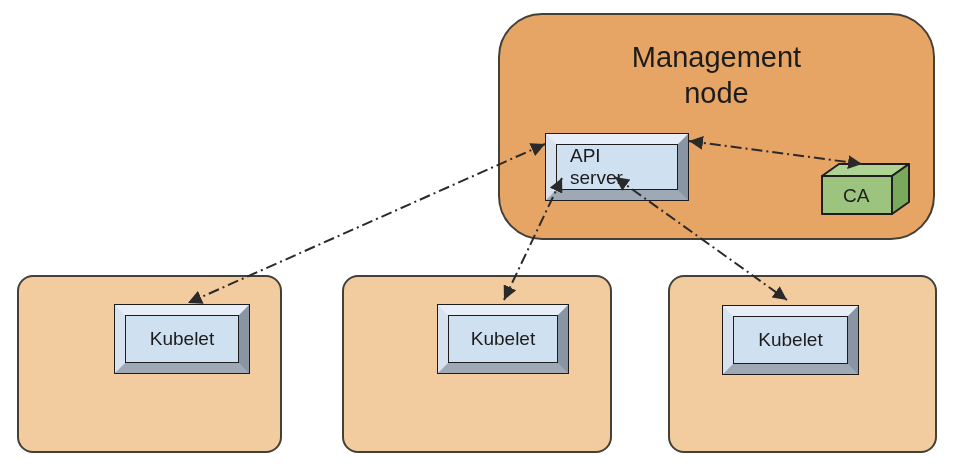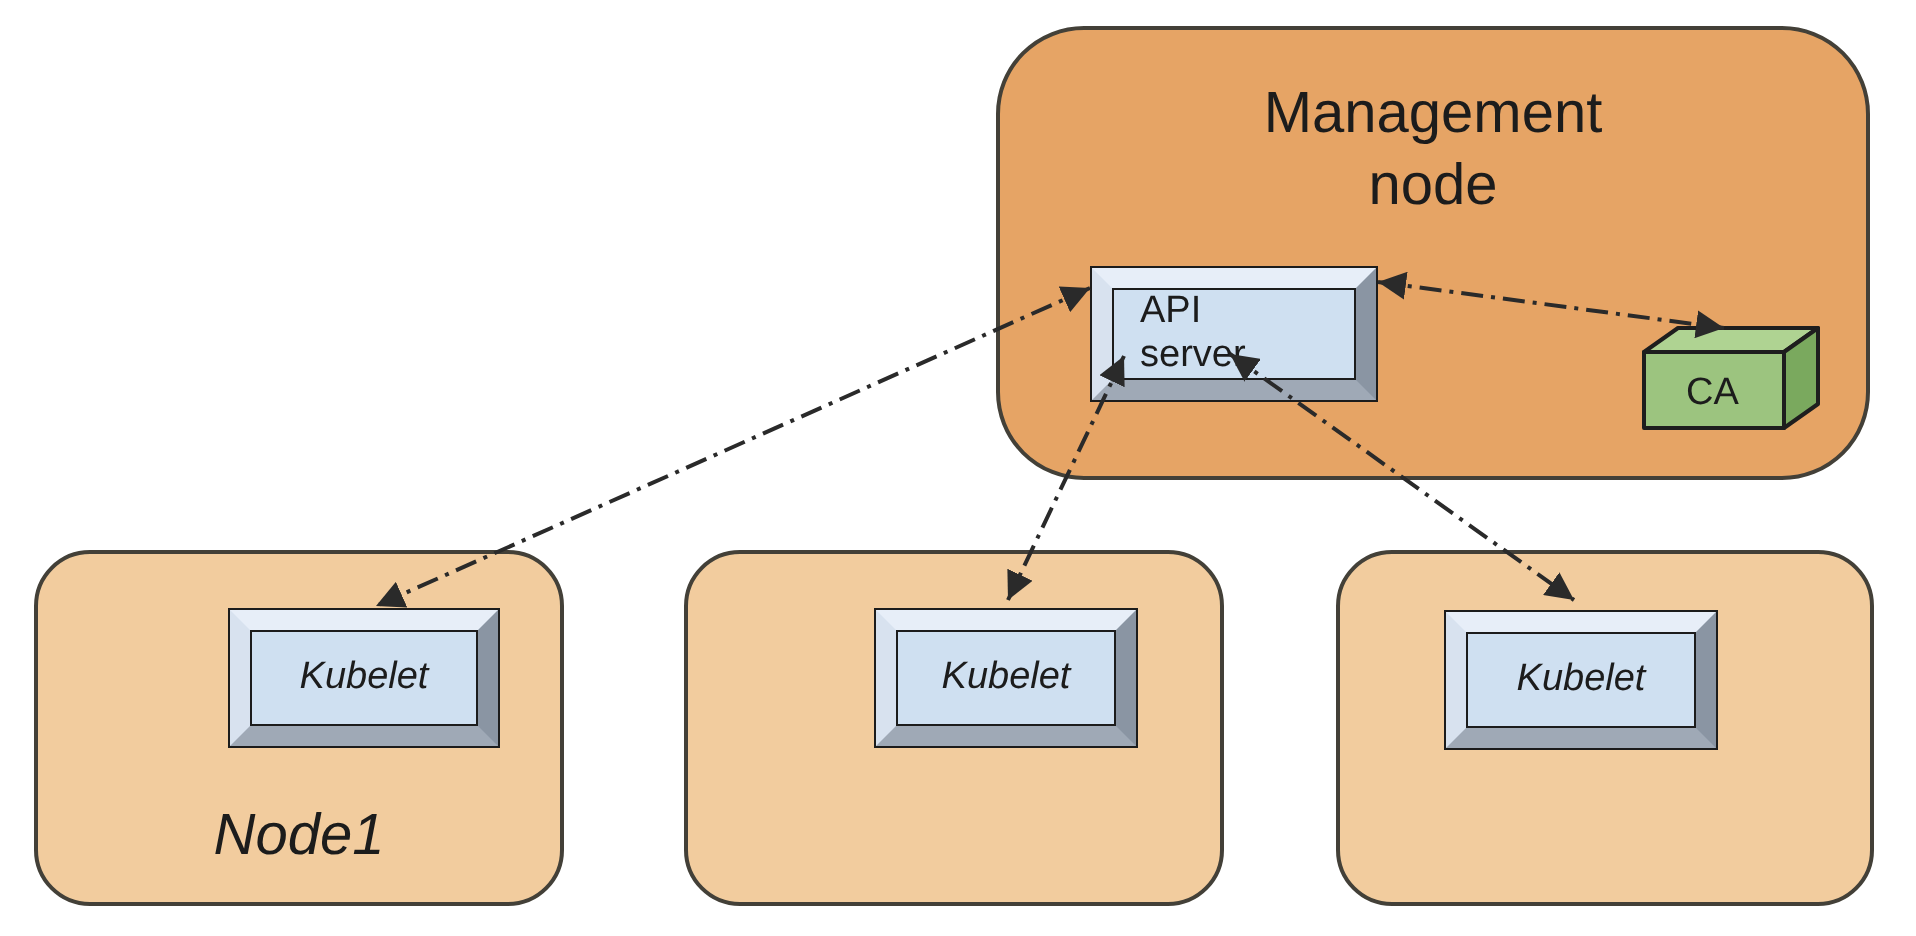--- a/index.html
+++ b/index.html
@@ -23,23 +23,22 @@
     border: 2px solid var(--shape-border, #434038);
     box-sizing: border-box;
   }
   .mgmt {
     left: 498px; top: 13px;
     width: 437px; height: 227px;
     border-radius: 44px;
     background: var(--management-fill, #e6a465);
   }
   .worker {
-    border-radius: 28px;
+    border-radius: 16px;
     background: var(--node-fill, #f2cc9e);
-    font-style: italic;
   }
   .worker.n1 { left: 17px;  top: 275px; width: 265px; height: 178px; }
   .worker.n2 { left: 342px; top: 275px; width: 270px; height: 178px; }
   .worker.n3 { left: 668px; top: 275px; width: 269px; height: 178px; }
 
   .mgmt-title {
     position: absolute;
     left: 0; right: 0; top: 24px;
     text-align: center;
     font-size: 29px;
@@ -142,21 +141,20 @@
       <rect x="2" y="14" width="70" height="38" style="fill:var(--ca-front,#9cc47f);stroke:#1e1e1e;stroke-width:2;stroke-linejoin:round"></rect>
       <text x="23" y="40">CA</text>
     </svg>
   </div>
 
   <div class="round-rect worker n1">
     <div class="bevel kubelet-1">
       <div class="bevel-frame"></div>
       <div class="bevel-face">Kubelet</div>
     </div>
-    <div class="node-label">Node1</div>
   </div>
 
   <div class="round-rect worker n2">
     <div class="bevel kubelet-2">
       <div class="bevel-frame"></div>
       <div class="bevel-face">Kubelet</div>
     </div>
   </div>
 
   <div class="round-rect worker n3">

